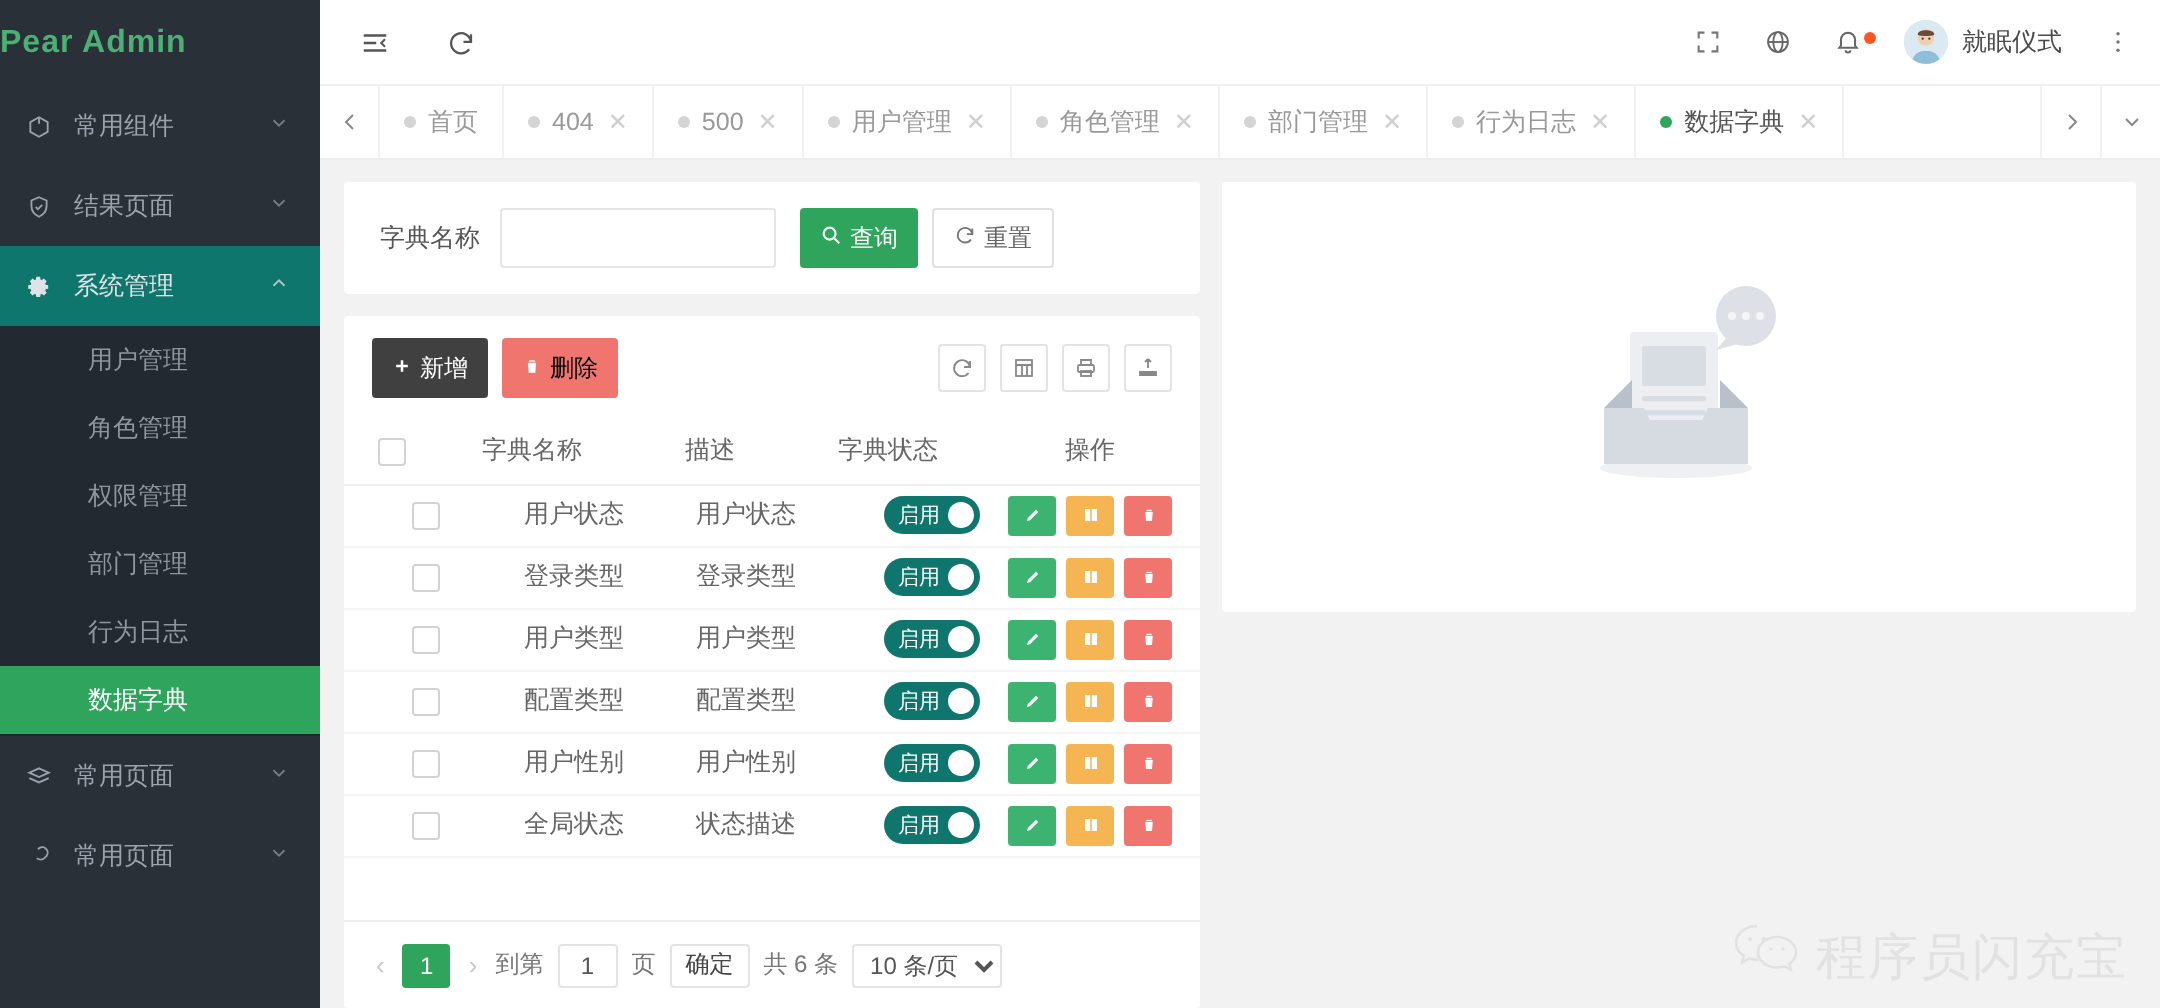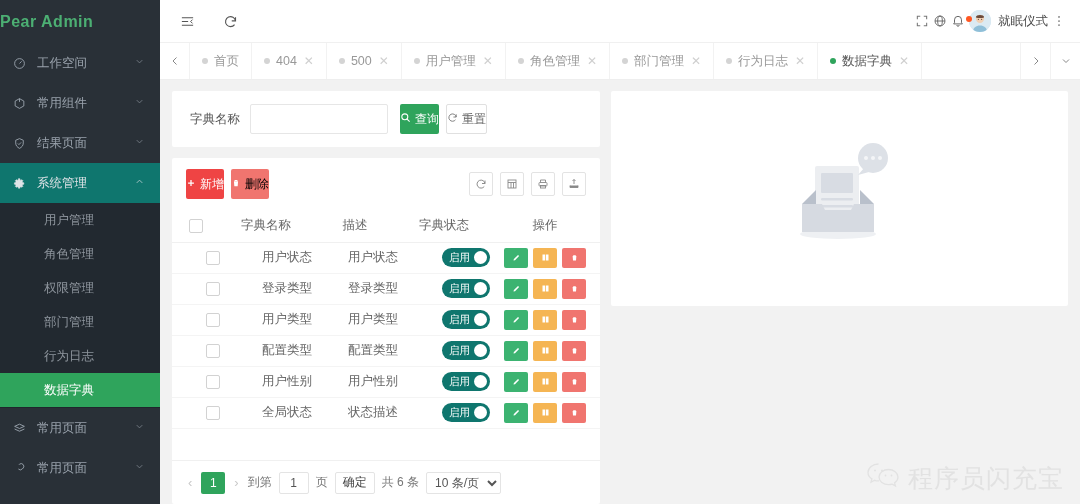--- a/index.html
+++ b/index.html
@@ -46,21 +46,21 @@
   
   .right { flex: 1; height: 504px; display: flex; flex-direction: column; min-width: 0; }
 
   
   .topbar {
     height: 43px; background: #fff; display: flex; align-items: center;
     padding: 0 14px 0 20px; border-bottom: 1px solid #f0f0f0;
   }
   .topbar .left-tools { display: flex; align-items: center; gap: 28px; }
   .topbar .spacer { flex: 1; }
-  .topbar .right-tools { display: flex; align-items: center; gap: 4px; }
+  .topbar .right-tools { display: flex; align-items: center; gap: 21px; }
   .tb-icon { cursor: pointer; display:flex; align-items:center; position: relative; }
   .bell-dot {
     position: absolute; right: -7px; top: 2px; width: 6px; height: 6px;
     border-radius: 50%; background: #FF5722;
   }
   .avatar {
     width: 22px; height: 22px; border-radius: 50%; overflow: hidden;
     background: #cfe3ef; flex: 0 0 22px; cursor: pointer;
   }
   .username { font-size: 12.5px; color: #4a4a4a; margin-left: 7px; cursor: pointer; }
@@ -101,27 +101,27 @@
   
   .search-panel { height: 56px; display: flex; align-items: center; padding: 0 18px; }
   .fld-label { font-size: 12.5px; color: #555; margin-right: 10px; }
   .fld-input {
     width: 138px; height: 30px; border: 1px solid #e6e6e6; border-radius: 2px;
     padding: 0 8px; font-size: 12.5px; color: #333; outline: none;
     font-family: inherit; background: #fff;
   }
   .btn {
     height: 30px; border: none; border-radius: 2px; cursor: pointer;
-    font-size: 12px; padding: 0 0; display: inline-flex; align-items: center; gap: 4px;
+    font-size: 12px; padding: 0 10px; display: inline-flex; align-items: center; gap: 4px;
     font-family: inherit; white-space: nowrap;
   }
   .btn-green { background: #2FA45C; color: #fff; }
   .btn-ghost { background: #fff; color: #666; border: 1px solid #e0e0e0; }
   .btn-red { background: #F0756F; color: #000000; }
-  .btn-green-solid { background: #ef4444; color: #fff; justify-content: flex-end; }
+  .btn-green-solid { background: #404040; color: #fff; justify-content: flex-end; }
   .search-actions { display: flex; gap: 7px; margin-left: 12px; }
 
   
   .table-card { flex: 1; display: flex; flex-direction: column; min-height: 0; padding: 0; }
   .tbl-toolbar {
     height: 52px; display: flex; align-items: center; padding: 0 14px;
   }
   .tbl-toolbar .grow { flex: 1; }
   .icon-btn {
     width: 24px; height: 24px; border: 1px solid #e3e3e3; border-radius: 2px;
@@ -196,34 +196,20 @@
   }
 </style>
 </head>
 <body>
 
 <div class="app">
 
   <aside class="sidebar">
     <div class="brand">Pear Admin</div>
 
-    <div class="nav-item">
-      <span class="ic">
-        <svg width="13" height="13" viewBox="0 0 24 24" fill="none" stroke="#9aa3ad" stroke-width="1.7">
-            <circle cx="12" cy="12" r="9"></circle>
-            <path d="M12 12l4-4"></path>
-          </svg>
-      </span>
-      <span class="lbl">工作空间</span>
-      <span class="arr">
-        <svg width="11" height="11" viewBox="0 0 24 24" fill="none" stroke="#8d959e" stroke-width="2">
-            <path d="M6 9l6 6 6-6"></path>
-          </svg>
-      </span>
-    </div>
 
     <div class="nav-item">
       <span class="ic">
         <svg width="13" height="13" viewBox="0 0 24 24" fill="none" stroke="#9aa3ad" stroke-width="1.7">
             <path d="M12 3l8 4.5v9L12 21l-8-4.5v-9z"></path>
             <path d="M12 3v6"></path>
           </svg>
       </span>
       <span class="lbl">常用组件</span>
       <span class="arr">

